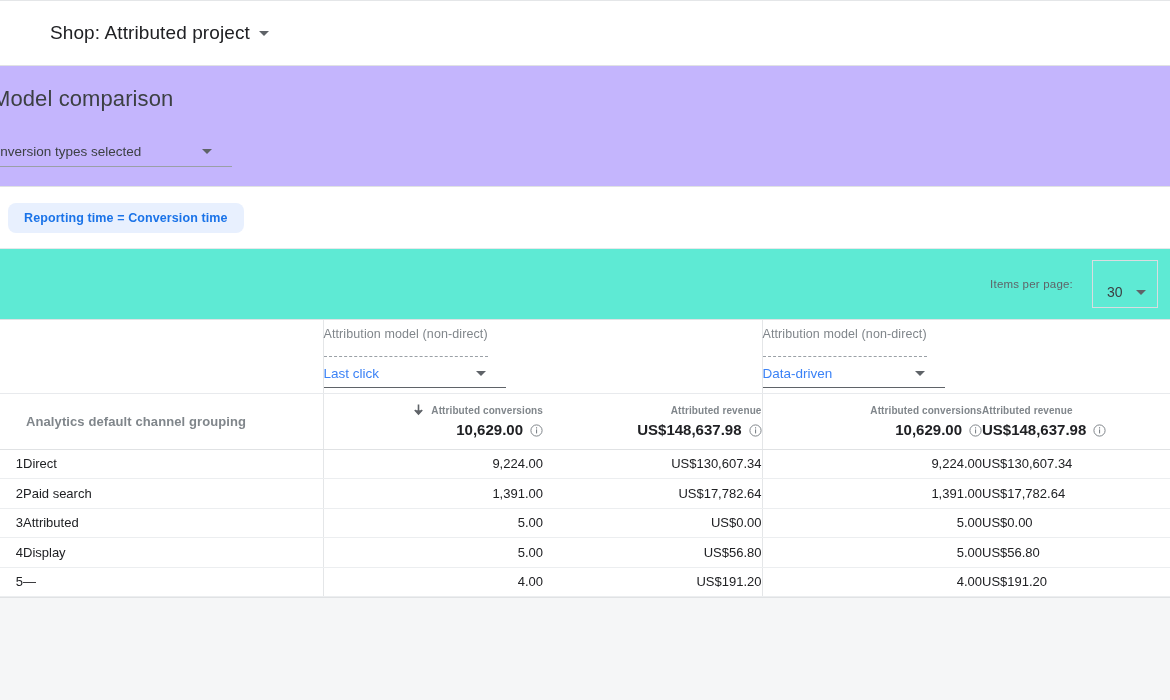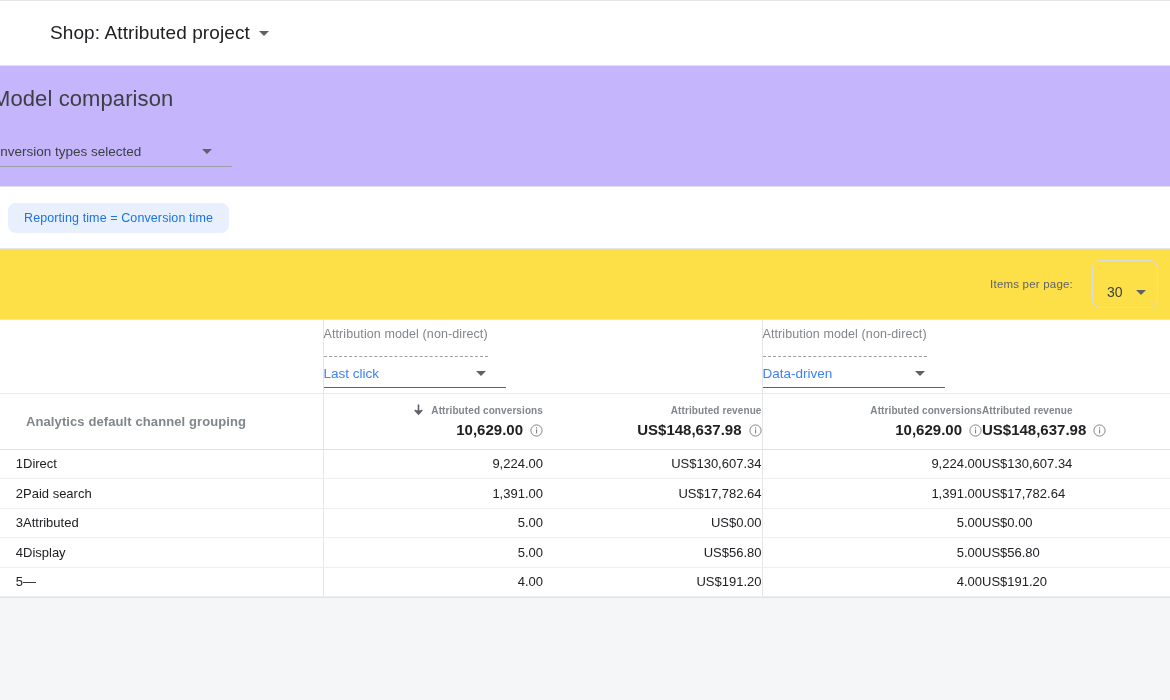--- a/index.html
+++ b/index.html
@@ -102,46 +102,46 @@
     border-bottom: 1px solid #e6e8ea;
     display: flex;
     align-items: center;
     padding-left: 8px;
     box-sizing: border-box;
   }
   .chip {
     background: #e8f0fe;
     color: #1a73e8;
     font-size: 12.5px;
-    font-weight: 400;
+    font-weight: 700;
     border-radius: 8px;
     padding: 8px 16px;
     letter-spacing: .1px;
     white-space: nowrap;
   }
 
   
   .pagerrow {
-    background: #fde047;
+    background: #5eead4;
     height: 70px;
     display: flex;
     align-items: center;
     justify-content: flex-end;
     padding-right: 12px;
     box-sizing: border-box;
   }
   .pager-label {
     font-size: 11.5px;
     color: #5f6368;
     margin-right: 19px;
     letter-spacing: .2px;
   }
   .pager-select {
     border: 1px solid #dadce0;
-    border-radius: 8px;
+    border-radius: 0;
     height: 48px;
     min-width: 66px;
     display: flex;
     align-items: center;
     padding: 16px 11px 0 14px;
     box-sizing: border-box;
   }
   .pager-value {
     font-size: 14px;
     color: #3c4043;

